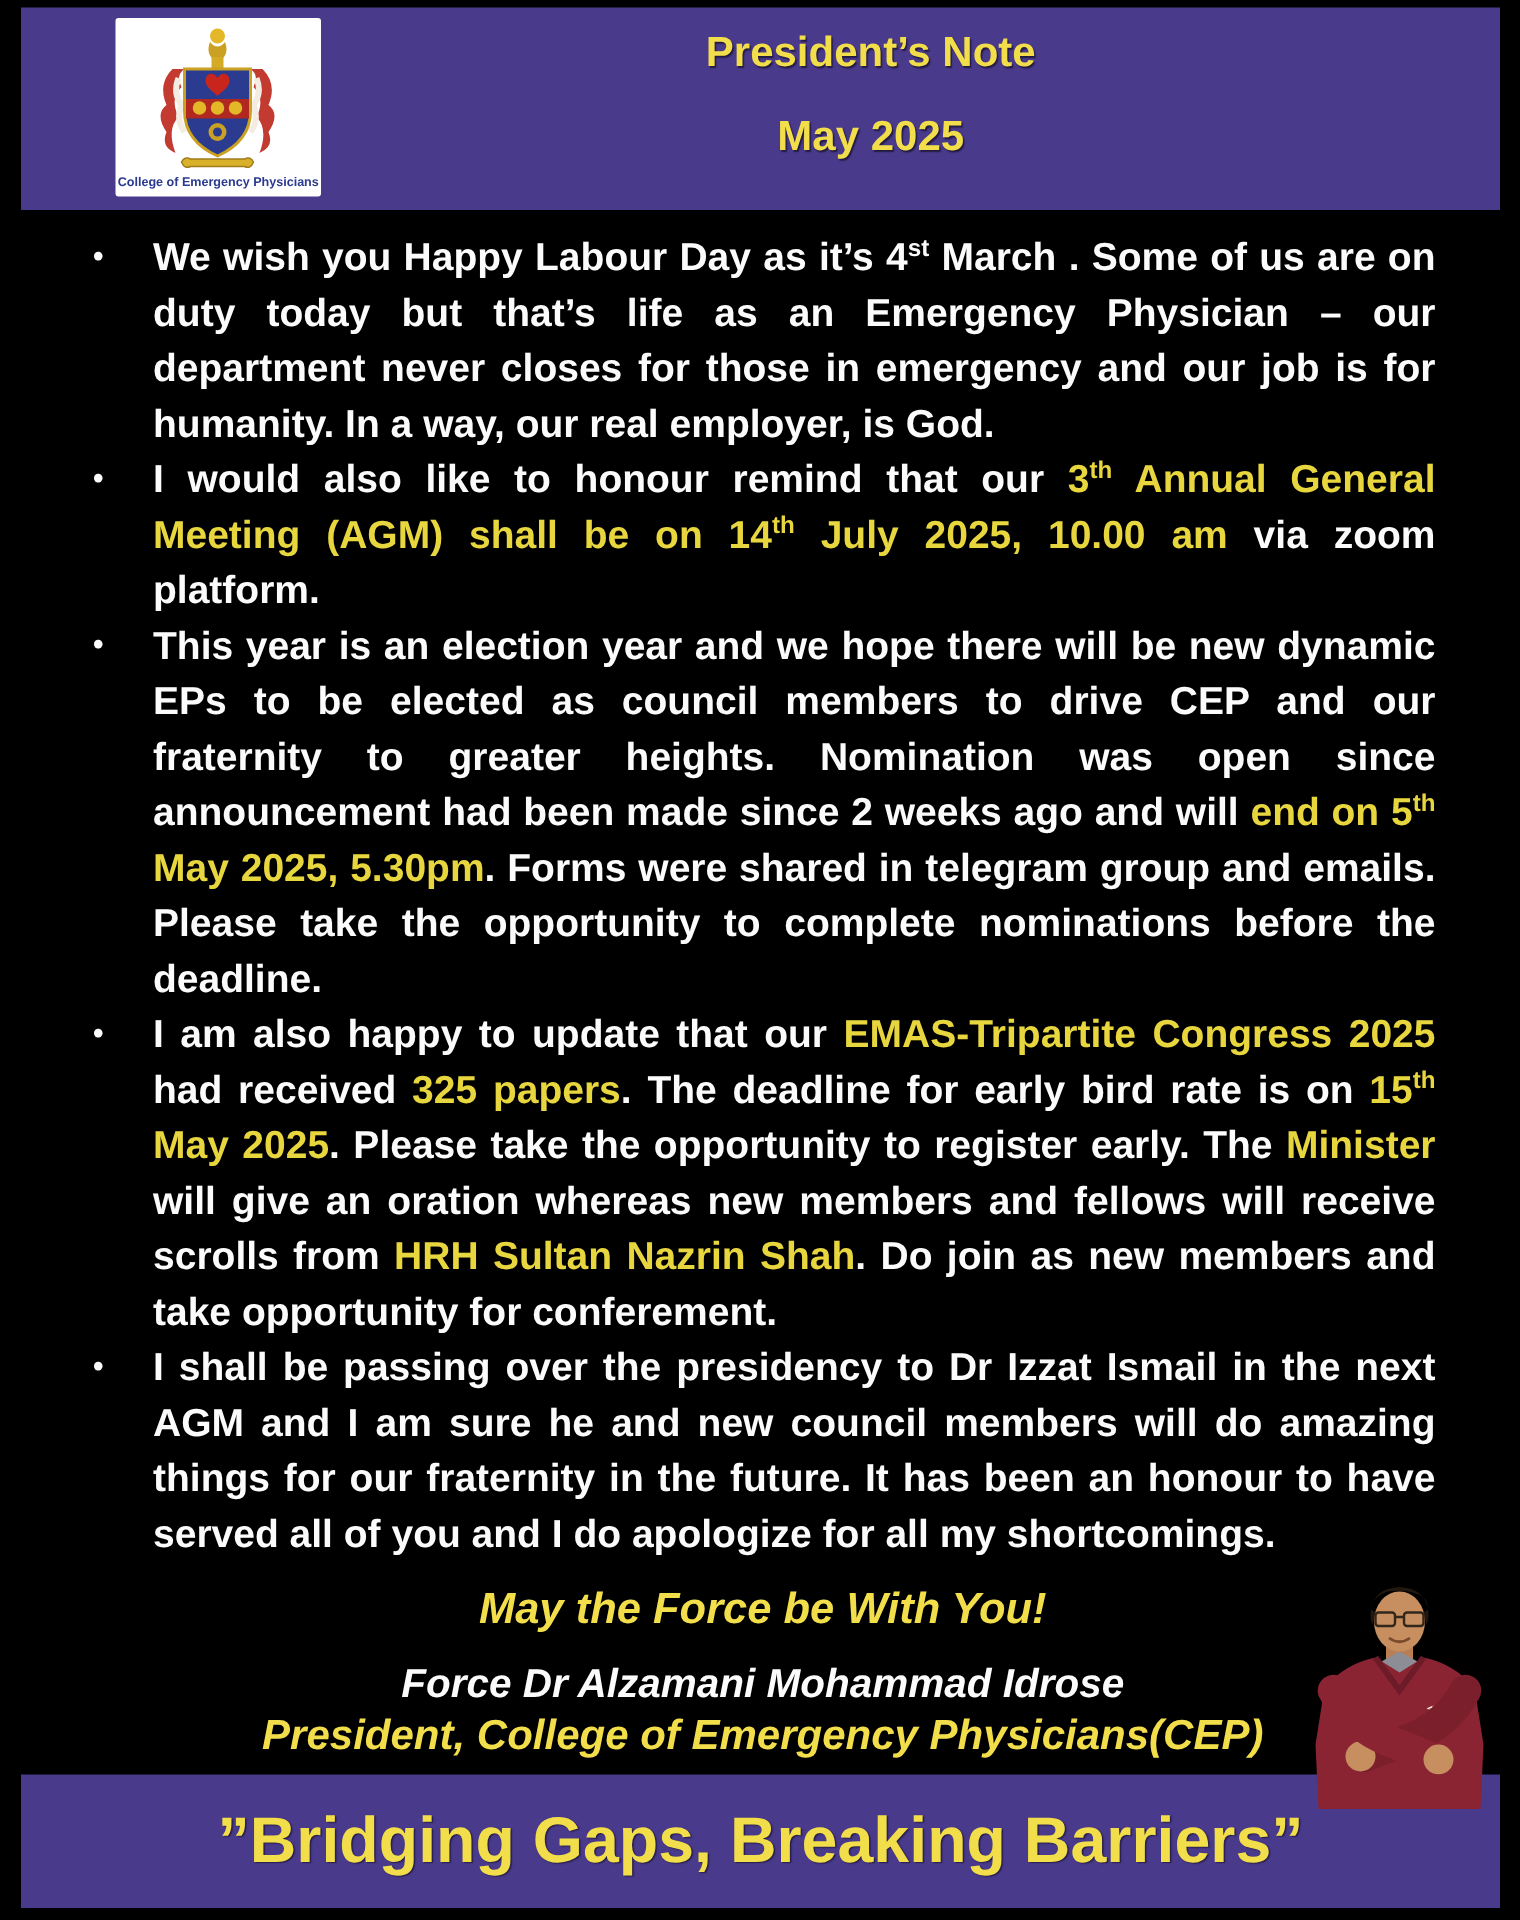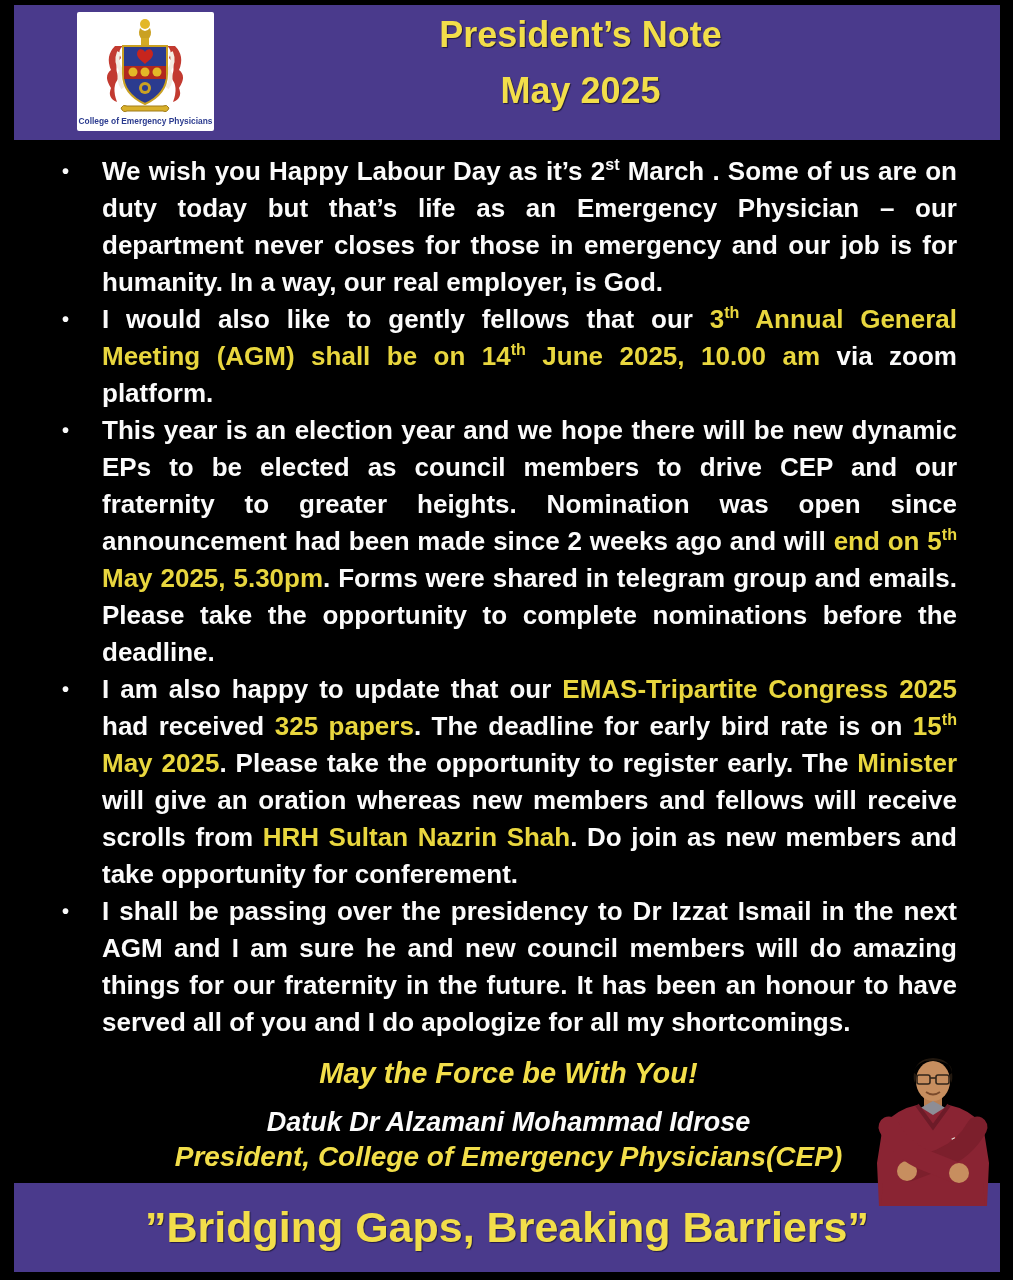--- a/index.html
+++ b/index.html
@@ -25,21 +25,21 @@
     background:var(--purple);
   }
   .logo-box{
     position:absolute;left:63px;top:7px;width:137px;height:119px;
     background:#ffffff;border-radius:2px;display:flex;align-items:flex-start;justify-content:center;
   }
   .titles{
     position:absolute;left:200px;right:80px;top:2px;text-align:center;
     color:var(--title-yellow);font-weight:bold;
   }
-  .title-line{font-size:36px;line-height:56px;text-shadow:1px 1px 1px rgba(0,0,0,.55);margin-left:27px;}
+  .title-line{font-size:28px;line-height:56px;text-shadow:1px 1px 1px rgba(0,0,0,.55);margin-left:27px;}
 
   
   .content{
     position:absolute;left:60px;top:153px;width:897px;
     color:var(--body-white);font-weight:bold;
   }
   .bullet{
     position:relative;padding-left:42px;text-align:justify;
     font-size:26px;line-height:37px;
   }
@@ -108,30 +108,30 @@
       </svg>
     </div>
     <div class="titles">
       <div class="title-line">President’s Note</div>
       <div class="title-line">May 2025</div>
     </div>
   </div>
 
   <div class="content">
     <div>
-        <div class="bullet"><span class="dot">•</span><span class="seg-w">We wish you Happy Labour Day as it’s 2</span><sup class="seg-w">st</sup><span class="seg-w"> March . Some of us are on duty today but that’s life as an Emergency Physician – our department never closes for those in emergency and our job is for humanity. In a way, our real employer, is God.</span></div>
-        <div class="bullet"><span class="dot">•</span><span class="seg-w">I would also like to gently fellows that our </span><span class="seg-y">3</span><sup class="seg-y">th</sup><span class="seg-y"> Annual General Meeting (AGM) shall be on 14</span><sup class="seg-y">th</sup><span class="seg-y"> June 2025, 10.00 am</span><span class="seg-w"> via zoom platform.</span></div>
+        <div class="bullet"><span class="dot">•</span><span class="seg-w">We wish you Happy Labour Day as it’s 4</span><sup class="seg-w">st</sup><span class="seg-w"> March . Some of us are on duty today but that’s life as an Emergency Physician – our department never closes for those in emergency and our job is for humanity. In a way, our real employer, is God.</span></div>
+        <div class="bullet"><span class="dot">•</span><span class="seg-w">I would also like to honour remind that our </span><span class="seg-y">3</span><sup class="seg-y">th</sup><span class="seg-y"> Annual General Meeting (AGM) shall be on 14</span><sup class="seg-y">th</sup><span class="seg-y"> July 2025, 10.00 am</span><span class="seg-w"> via zoom platform.</span></div>
         <div class="bullet"><span class="dot">•</span><span class="seg-w">This year is an election year and we hope there will be new dynamic EPs to be elected as council members to drive CEP and our fraternity to greater heights. Nomination was open since announcement had been made since 2 weeks ago and will </span><span class="seg-y">end on 5</span><sup class="seg-y">th</sup><span class="seg-y"> May 2025, 5.30pm</span><span class="seg-w">. Forms were shared in telegram group and emails. Please take the opportunity to complete nominations before the deadline.</span></div>
         <div class="bullet"><span class="dot">•</span><span class="seg-w">I am also happy to update that our </span><span class="seg-y">EMAS-Tripartite Congress 2025</span><span class="seg-w"> had received </span><span class="seg-y">325 papers</span><span class="seg-w">. The deadline for early bird rate is on </span><span class="seg-y">15</span><sup class="seg-y">th</sup><span class="seg-y"> May 2025</span><span class="seg-w">. Please take the opportunity to register early. The </span><span class="seg-y">Minister</span><span class="seg-w"> will give an oration whereas new members and fellows will receive scrolls from </span><span class="seg-y">HRH Sultan Nazrin Shah</span><span class="seg-w">. Do join as new members and take opportunity for conferement.</span></div>
         <div class="bullet"><span class="dot">•</span><span class="seg-w">I shall be passing over the presidency to Dr Izzat Ismail in the next AGM and I am sure he and new council members will do amazing things for our fraternity in the future. It has been an honour to have served all of you and I do apologize for all my shortcomings.</span></div>
       </div>
 
     <div class="signoff">
       <div class="tagline">May the Force be With You!</div>
-      <div class="author">Datuk Dr Alzamani Mohammad Idrose</div>
+      <div class="author">Force Dr Alzamani Mohammad Idrose</div>
       <div class="author-role">President, College of Emergency Physicians(CEP)</div>
     </div>
   </div>
 
   <div class="photo">
     <svg width="160" height="153" viewBox="0 0 160 153">
 
       <rect x="71" y="40" width="18" height="18" fill="#b97f52"></rect>
 
       <ellipse cx="80" cy="28" rx="17" ry="20" fill="#c78e5f"></ellipse>

